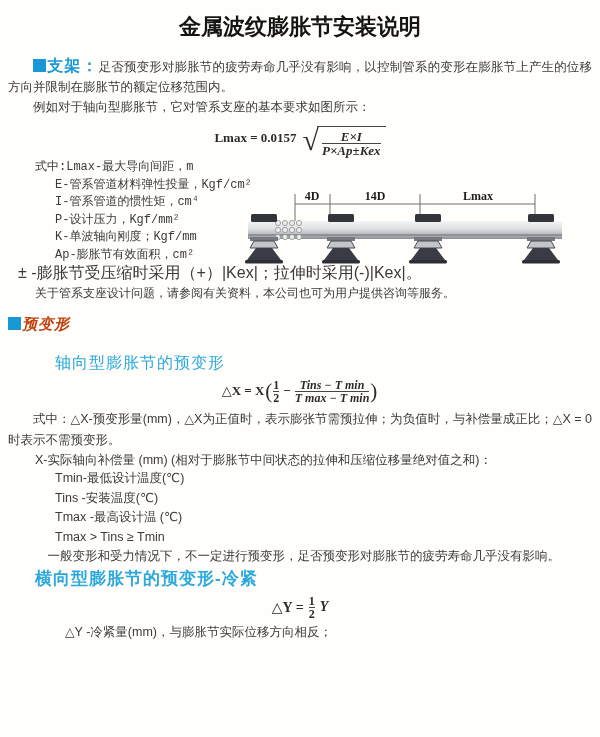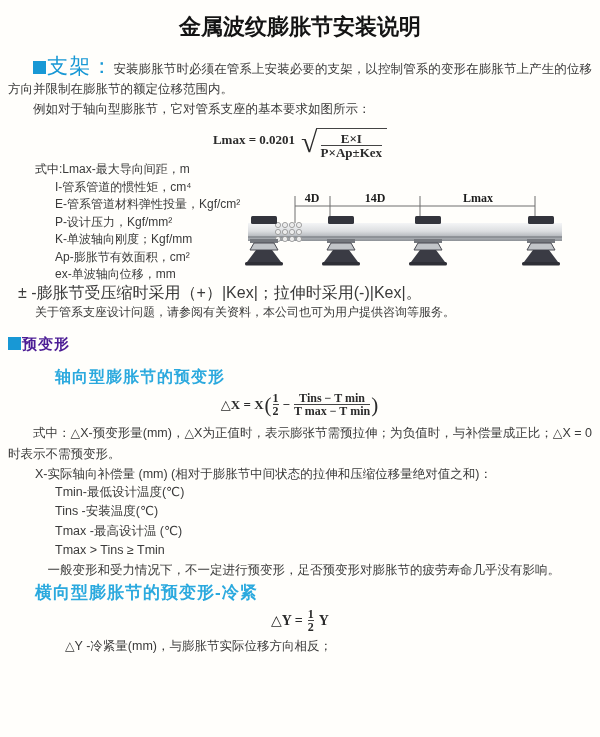--- a/index.html
+++ b/index.html
@@ -20,106 +20,105 @@
     font-weight:bold;color:#141414;
   }
   p{margin:0;}
   .para{
     font-size:12.5px;line-height:20px;
     text-align:justify;text-indent:2em;
     color:#3a3a3a;
   }
   .support-para{margin-top:14px;}
   .inline-heading{
-    color:#1898d5;font-size:21px;font-weight:normal;
+    color:#1898d5;font-size:16px;font-weight:bold;
     letter-spacing:1px;
   }
   .bullet{
     display:inline-block;width:13px;height:13px;
     background:#1898d5;vertical-align:-1px;margin-right:1px;
   }
   
   .formula{
     display:flex;justify-content:center;align-items:center;
     font-family:"Liberation Serif","DejaVu Serif",serif;
     font-weight:bold;color:#2b2b2b;font-size:13px;
   }
   .formula-lmax{margin:4px 0;height:34px;}
   .frac{display:inline-flex;flex-direction:column;text-align:center;line-height:13px;}
   .frac .den{border-top:1px solid #444;}
-  .ital{align-items:center;}
+  .ital{font-style:italic;align-items:center;}
   .sqrt-glyph{font-size:30px;font-weight:normal;line-height:28px;margin:4px -2px 0 6px;}
   .rad-content{border-top:1.5px solid #444;padding:2px 5px 0 5px;margin-top:7px;}
   .paren{font-size:21px;font-weight:normal;line-height:20px;margin:0 1px;}
   .op{margin:0 4px;}
   .formula-dx{margin:2px 0;height:32px;}
   .formula-dx .frac{font-size:12px;line-height:12px;}
   .formula-dy{margin:2px 0;height:30px;font-size:14px;}
   .formula-dy .frac{font-size:12px;line-height:12px;margin:0 5px;}
   
   .defs{position:relative;margin-top:2px;}
-  .def-line{font-size:12px;line-height:17.5px;margin-left:27px;color:#3a3a3a;}
+  .def-line{font-size:12px;line-height:17.5px;margin-left:27px;color:#3a3a3a;font-family:Liberation Mono, monospace;}
   .def-line.sub{margin-left:47px;}
   .pm-line{font-size:16px;line-height:17.5px;margin-left:10px;}
   .consult-line{font-size:12px;line-height:17.5px;margin-left:27px;margin-top:3px;}
   
   .diagram{position:absolute;left:230px;top:28px;width:335px;height:85px;}
   
   .h2{
     margin:12px 0 0 0;
     font-size:15px;line-height:20px;font-weight:bold;
-    color:#4c1d95;letter-spacing:1px;
+    color:#c2410c;letter-spacing:1px;font-style:italic;
   }
   .predeform-para{margin-top:2px;line-height:20.5px;}
   .h3{
-    margin:12px 0 0 47px;
-    font-size:16px;line-height:21px;font-weight:bold;
+    margin:18px 0 0 47px;
+    font-size:16px;line-height:21px;font-weight:normal;
     color:#2ba9de;letter-spacing:1px;
   }
   .h4{
     margin:2px 0 0 27px;
     font-size:17px;line-height:23px;font-weight:bold;
     color:#2ba9de;letter-spacing:1px;
   }
   .explain-para{line-height:21px;}
   .x-line{font-size:12.5px;line-height:18px;margin-left:27px;}
   .temp-line{font-size:12.5px;line-height:19.5px;margin-left:47px;}
   .general-note{font-size:12.5px;line-height:18px;margin-left:27px;text-indent:1em;}
   .dy-note{font-size:12.5px;line-height:16px;margin:2px 0 0 57px;}
 </style>
 </head>
 <body>
 
 <div class="page">
 
   <h1 class="title">金属波纹膨胀节安装说明</h1>
 
-  <p class="para support-para"><span class="bullet"></span><span class="inline-heading">支架：</span><span>安装膨胀节时必须在管系上安装必要的支架，以控制管系的变形在膨胀节上产生的位移方向并限制在膨胀节的额定位移范围内。</span></p>
+  <p class="para support-para"><span class="bullet"></span><span class="inline-heading">支架：</span><span>足否预变形对膨胀节的疲劳寿命几乎没有影响，以控制管系的变形在膨胀节上产生的位移方向并限制在膨胀节的额定位移范围内。</span></p>
 
   <p class="para">例如对于轴向型膨胀节，它对管系支座的基本要求如图所示：</p>
 
   <div class="formula formula-lmax">
-    <span>Lmax = 0.0201</span>
+    <span>Lmax = 0.0157</span>
     <span class="sqrt-glyph">√</span>
     <span class="rad-content">
       <span class="frac ital">
         <span class="num">E×I</span>
         <span class="den">P×Ap±Kex</span>
       </span>
     </span>
   </div>
 
   <div class="defs">
     <p class="def-line">式中:Lmax-最大导向间距，m</p>
+    <p class="def-line sub">E-管系管道材料弹性投量，Kgf/cm²</p>
     <p class="def-line sub">I-管系管道的惯性矩，cm⁴</p>
-    <p class="def-line sub">E-管系管道材料弹性投量，Kgf/cm²</p>
     <p class="def-line sub">P-设计压力，Kgf/mm²</p>
     <p class="def-line sub">K-单波轴向刚度；Kgf/mm</p>
     <p class="def-line sub">Ap-膨胀节有效面积，cm²</p>
-    <p class="def-line sub">ex-单波轴向位移，mm</p>
     <p class="pm-line">± -膨胀节受压缩时采用（+）|Kex|；拉伸时采用(-)|Kex|。</p>
     <p class="consult-line">关于管系支座设计问题，请参阅有关资料，本公司也可为用户提供咨询等服务。</p>
 
     <svg class="diagram" viewBox="0 0 335 85" xmlns="http://www.w3.org/2000/svg">
       <defs>
         <linearGradient id="pipeGrad" x1="0" y1="0" x2="0" y2="1">
           <stop offset="0" stop-color="#f4f5f6"></stop>
           <stop offset="0.45" stop-color="#dcdee1"></stop>
           <stop offset="0.8" stop-color="#aeb2b7"></stop>
           <stop offset="1" stop-color="#8d9196"></stop>

